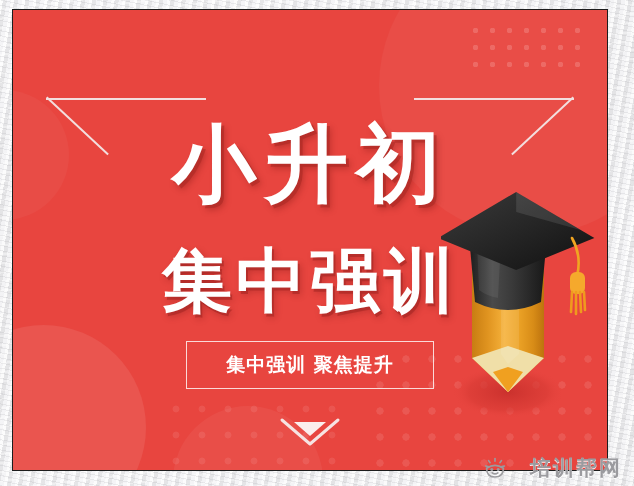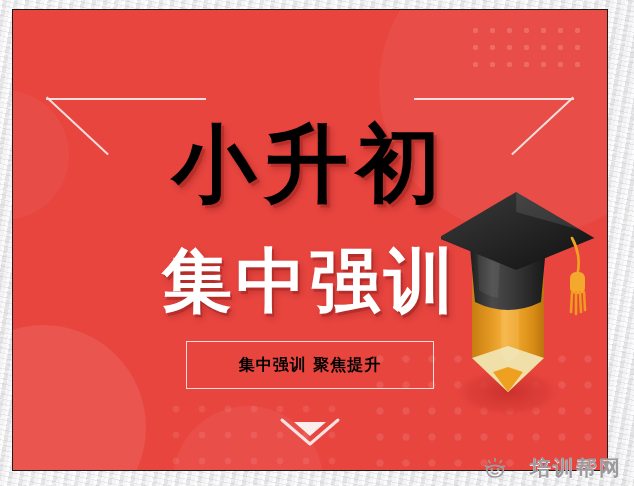--- a/index.html
+++ b/index.html
@@ -69,21 +69,21 @@
   .bracket-left .br-d{left:0;top:0;height:84px;transform-origin:top left;transform:rotate(-47deg);}
   .bracket-right{right:33px;top:88px;width:160px;height:62px;}
   .bracket-right .br-h{right:0;top:0;width:160px;}
   .bracket-right .br-d{right:0;top:0;height:84px;transform-origin:top right;transform:rotate(47deg);}
 
   
   .headline{
     position:absolute;left:0;right:0;top:108px;text-align:center;
     font-family:"DejaVu Sans","Liberation Sans",sans-serif;
     font-size:84px;line-height:92px;font-weight:bold;
-    color:#000000;
+    color:#ffffff;
     letter-spacing:8px;
     text-shadow:3px 3px 0 rgba(170,40,35,.55), 4px 5px 6px rgba(120,20,18,.35);
     white-space:nowrap;
   }
   .subhead{
     position:absolute;left:0;right:0;top:232px;text-align:center;
     font-size:70px;line-height:78px;font-weight:bold;
     color:#ffffff;
     letter-spacing:4px;
     text-shadow:2px 3px 0 rgba(150,30,28,.45), 3px 4px 7px rgba(110,18,16,.30);
@@ -92,21 +92,21 @@
 
   
   .tagbox{
     position:absolute;left:50%;transform:translateX(-50%);
     top:331px;width:248px;height:48px;
     border:1.6px solid rgba(255,255,255,.80);
     box-sizing:border-box;
     display:flex;align-items:center;justify-content:center;
   }
   .tagbox .tagtext{
-    color:#000000;font-size:16px;font-weight:bold;letter-spacing:1px;
+    color:#ffffff;font-size:19px;font-weight:bold;letter-spacing:1px;
     white-space:nowrap;
   }
 
   
   .chev{position:absolute;left:50%;transform:translateX(-50%);top:404px;width:62px;height:36px;}
   .chev svg{display:block;}
 
   
   .gradpencil{position:absolute;right:6px;top:176px;width:160px;height:250px;}
   .gradpencil svg{display:block;}

